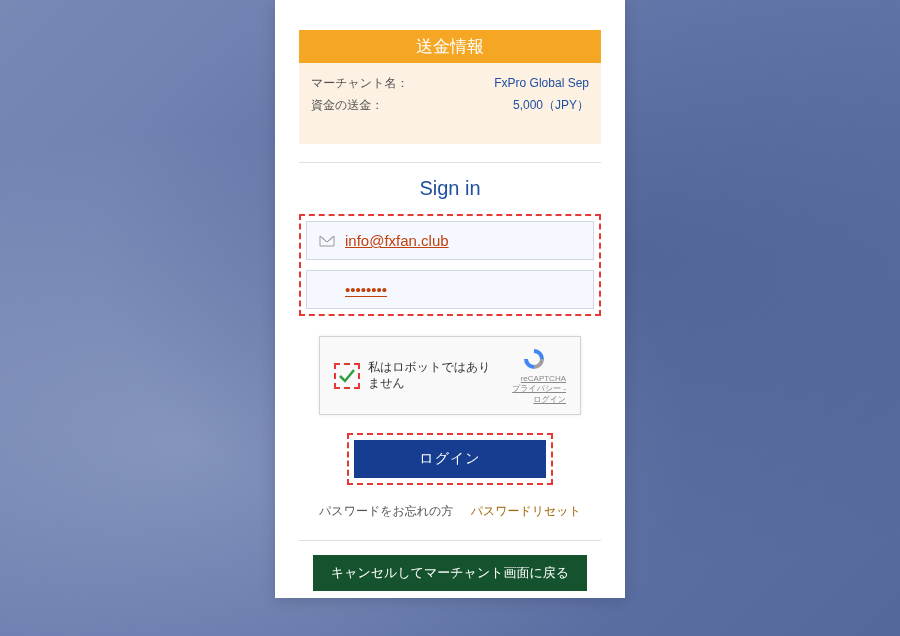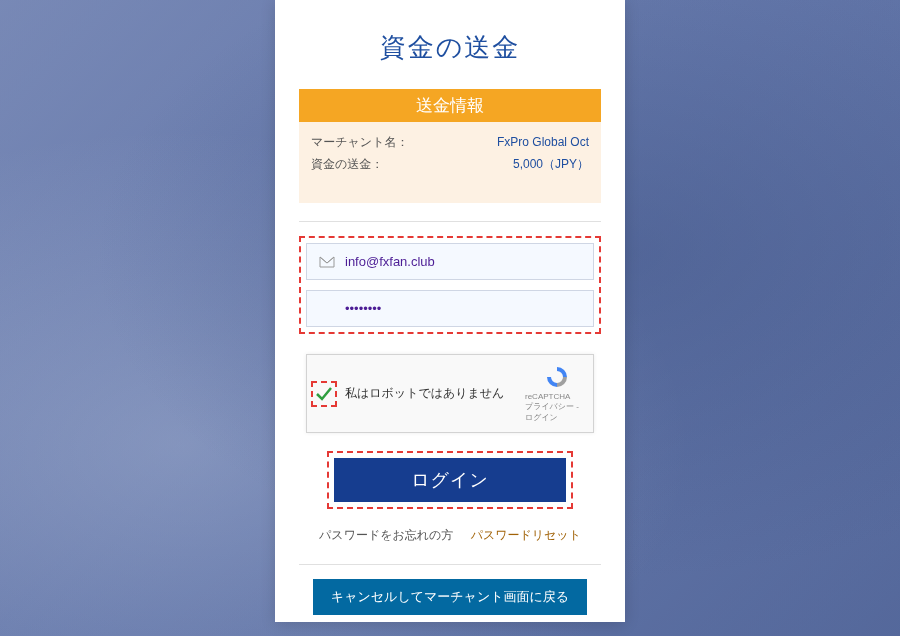--- a/index.html
+++ b/index.html
@@ -86,66 +86,68 @@
       display: flex;
       align-items: center;
       border: 1px solid #cfd6e4;
       background: #f5f9ff;
       padding: 10px 12px;
     }
     .input-field input {
       border: none;
       background: transparent;
       outline: none;
-      font-size: 13px;
-      color: #4c1d95;
+      font-size: 15px;
+      color: #c2410c;
       flex: 1;
       font-family: inherit;
+      text-decoration: underline;
     }
     .mail-icon {
       width: 16px;
       height: 12px;
       margin-right: 10px;
       flex-shrink: 0;
     }
     .captcha-wrap {
       display: flex;
       justify-content: center;
       margin: 20px 0 18px;
     }
     .captcha-box {
-      width: 288px;
+      width: 262px;
       border: 1px solid #d3d3d3;
       background: #f9f9f9;
       display: flex;
       align-items: center;
-      padding: 9px 4px;
+      padding: 9px 14px;
       box-shadow: 0 0 4px rgba(0,0,0,0.08);
     }
     .captcha-check {
       width: 26px;
       height: 26px;
       border: 2px dashed #e53935;
       display: flex;
       align-items: center;
       justify-content: center;
       margin-right: 8px;
       flex-shrink: 0;
     }
     .captcha-text {
       font-size: 12px;
       color: #333;
       flex: 1;
       line-height: 1.3;
     }
     .captcha-brand {
-      text-align: left;
+      text-align: right;
       font-size: 8px;
       color: #888;
       width: 64px;
+      text-decoration: underline;
     }
     .captcha-brand .logo {
       width: 26px;
       height: 26px;
       margin: 0 auto 2px;
       display: block;
     }
     .login-wrap {
       display: flex;
       justify-content: center;
@@ -153,72 +155,72 @@
     }
     .login-border {
       border: 2px dashed #e53935;
       padding: 5px;
     }
     .login-btn {
       background: #163d8f;
       color: #fff;
       border: none;
       padding: 10px 0;
-      width: 232px;
-      font-size: 18px;
+      width: 192px;
+      font-size: 14px;
       cursor: pointer;
       font-family: inherit;
       letter-spacing: 1px;
     }
     .links {
       text-align: center;
       font-size: 12px;
       color: #555;
       margin-bottom: 20px;
     }
     .links a {
       color: #a16207;
       text-decoration: none;
       margin-left: 14px;
     }
     .cancel-btn {
       display: block;
       margin: 0 auto;
-      background: #0369a1;
+      background: #14532d;
       color: #fff;
       border: none;
       padding: 9px 18px;
       font-size: 13px;
       cursor: pointer;
       font-family: Liberation Sans, sans-serif;
       text-align: center;
     }
   </style>
 </head>
 <body>
 
 <div class="card">
-  <h1 class="page-title">資金の送金</h1>
 
   <div>
     <div class="info-header">送金情報</div>
     <div class="info-body">
       <div class="info-row">
         <span>マーチャント名：</span>
-        <span class="info-value">FxPro Global Oct</span>
+        <span class="info-value">FxPro Global Sep</span>
       </div>
       <div class="info-row">
         <span>資金の送金：</span>
         <span class="info-value">5,000（JPY）</span>
       </div>
     </div>
   </div>
 
   <hr class="divider">
 
+  <h2 class="signin-title">Sign in</h2>
 
   <div class="input-group">
     <div class="input-wrap">
       <div class="input-field">
         <svg class="mail-icon" viewBox="0 0 16 12">
           <path d="M1 1 L8 7 L15 1 L15 11 L1 11 Z" fill="none" stroke="#999" stroke-width="1"></path>
           <path d="M1 1 L8 7 L15 1" fill="none" stroke="#999" stroke-width="1"></path>
         </svg>
         <input type="text" value="info@fxfan.club" style="">
       </div>

